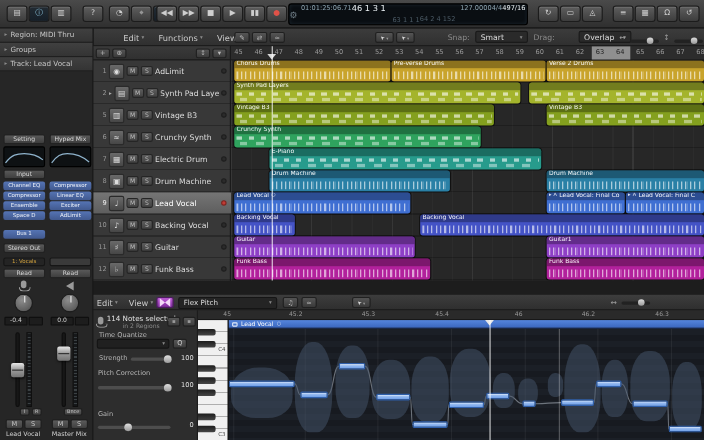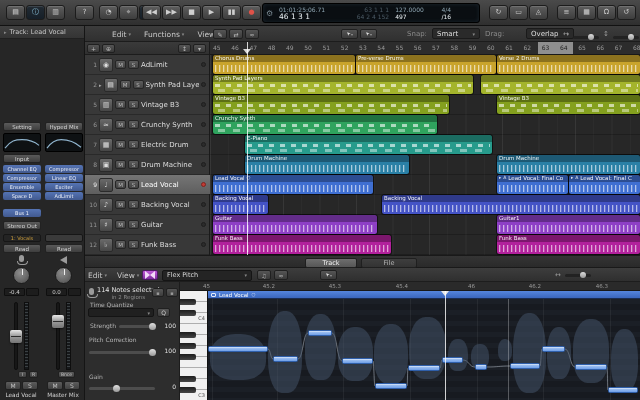--- a/index.html
+++ b/index.html
@@ -13,21 +13,21 @@
   .tbgrp{position:absolute;top:5px;display:flex}
   .tbtn{min-width:19px;height:15px;margin-right:1px;background:linear-gradient(#5e5e5e,#3d3d3d);
     border:1px solid #1c1c1c;border-radius:3px;color:#cfcfcf;font-size:7px;line-height:1;
     display:flex;align-items:center;justify-content:center;box-shadow:inset 0 1px rgba(255,255,255,.12)}
   .tbtn.on{background:linear-gradient(#222b33,#161f28);color:#8cc4de}
   .tbtn.rec{color:#e05248}
   #lcd{position:absolute;left:262px;top:3px;width:218px;height:20px;background:#0a0e12;
     border:1px solid #000;border-radius:3px;display:flex;align-items:stretch;overflow:hidden;
     box-shadow:inset 0 0 4px rgba(120,170,200,.15)}
   #lcd-gear{width:13px;display:flex;align-items:center;justify-content:center;font-size:8px;color:#76858e}
-  .lcol{display:flex;flex-direction:column;justify-content:center;padding:0 3px}
+  .lcol{display:flex;flex-direction:row;justify-content:center;padding:0 3px}
   .lr1{font-size:6px;line-height:7px;color:#8fa6b2;white-space:nowrap}
   .lr2{font-size:7.5px;line-height:8px;color:#ecf2f5;white-space:nowrap}
   .lcol.c{width:64px;align-items:flex-end}
   .lcol.dim .lr1,.lcol.dim .lr2{color:#4c5b66}
   .lcol.r{width:62px}
   .lcol.r .lr1,.lcol.r .lr2{display:flex;justify-content:space-between;width:56px}
 
   
   #arrbar{position:absolute;left:85px;top:26px;width:555px;height:16px;
     background:linear-gradient(#3c3c3c,#303030);border-bottom:1px solid #1c1c1c}
@@ -298,20 +298,22 @@
           <i></i>
         </div>
       <span class="zic">↕</span>
       <div class="zslider">
           <i></i>
         </div>
     </div>
   </div>
 
   <div id="inspector">
+    <div class="isec">Region: MIDI Thru</div>
+    <div class="isec">Groups</div>
     <div class="isec">Track: Lead Vocal</div>
 
     <div id="strip1" class="strip">
       <div class="sbt">Setting</div>
       <svg class="eq" viewBox="0 0 38 18">
         <path d="M1 15 C7 7 12 6 19 6 C26 6 31 7 37 12" stroke="#8fb3cc" stroke-width="1.2" fill="none"></path>
       </svg>
       <div class="sbt">Input</div>
       <div class="slot">Channel EQ</div>
       <div class="slot">Compressor</div>
@@ -608,24 +610,20 @@
       <div class="region audio" style="left: 287px; width: 143px; top: 180px; background: rgb(178, 33, 156);">
         <div class="rhead">
           <span>Funk Bass</span>
         </div>
         <div class="rbody"></div>
       </div>
     </div>
   <div class="phmark" style="left:243px;top:49px"></div>
   <div class="phline" style="left:247px;top:42px;height:213px"></div>
 
-  <div id="tabsrow">
-    <div class="tab sel" style="left:220px;width:52px">Track</div>
-    <div class="tab uns" style="left:276px;width:56px">File</div>
-  </div>
 
   <div id="edbar">
     <div id="ed-menus">
         <div class="menu">Edit</div>
         <div class="menu">View</div>
       </div>
     <div id="flexico">
       <svg width="10" height="8" viewBox="0 0 10 8">
           <polygon points="0,0 0,8 5,4" fill="#f3d9f8"></polygon>
           <polygon points="10,0 10,8 5,4" fill="#f3d9f8"></polygon>

